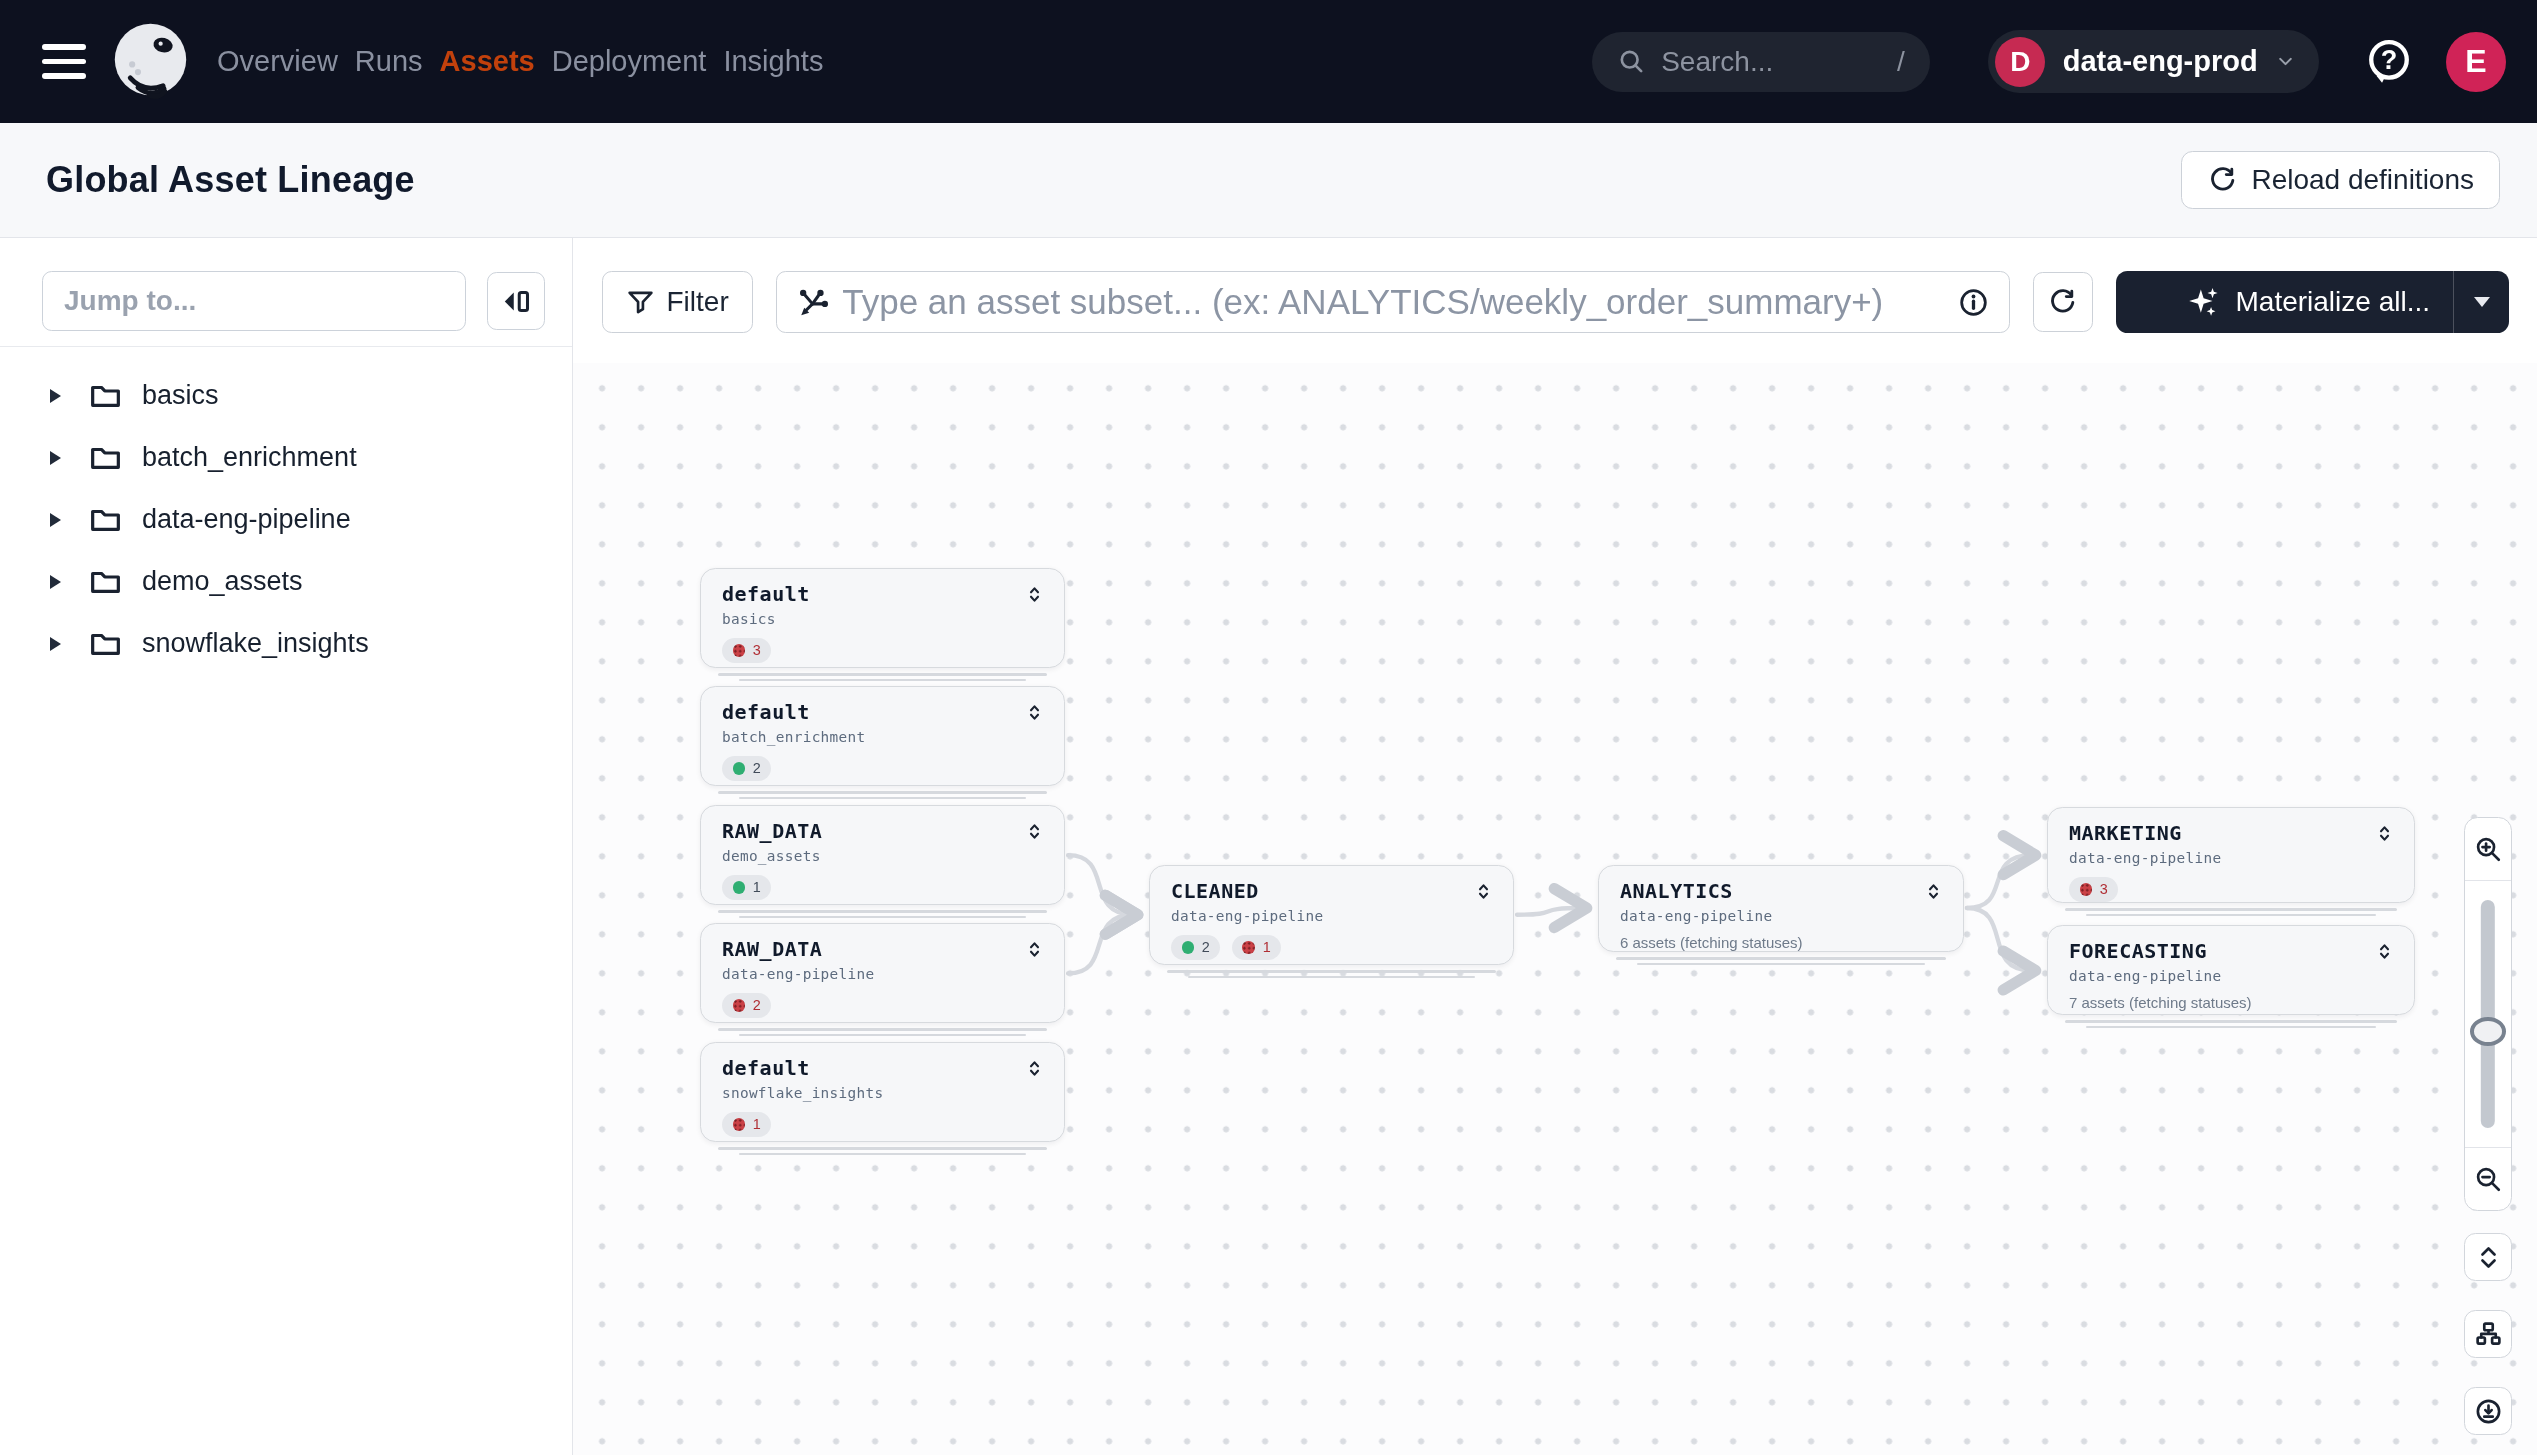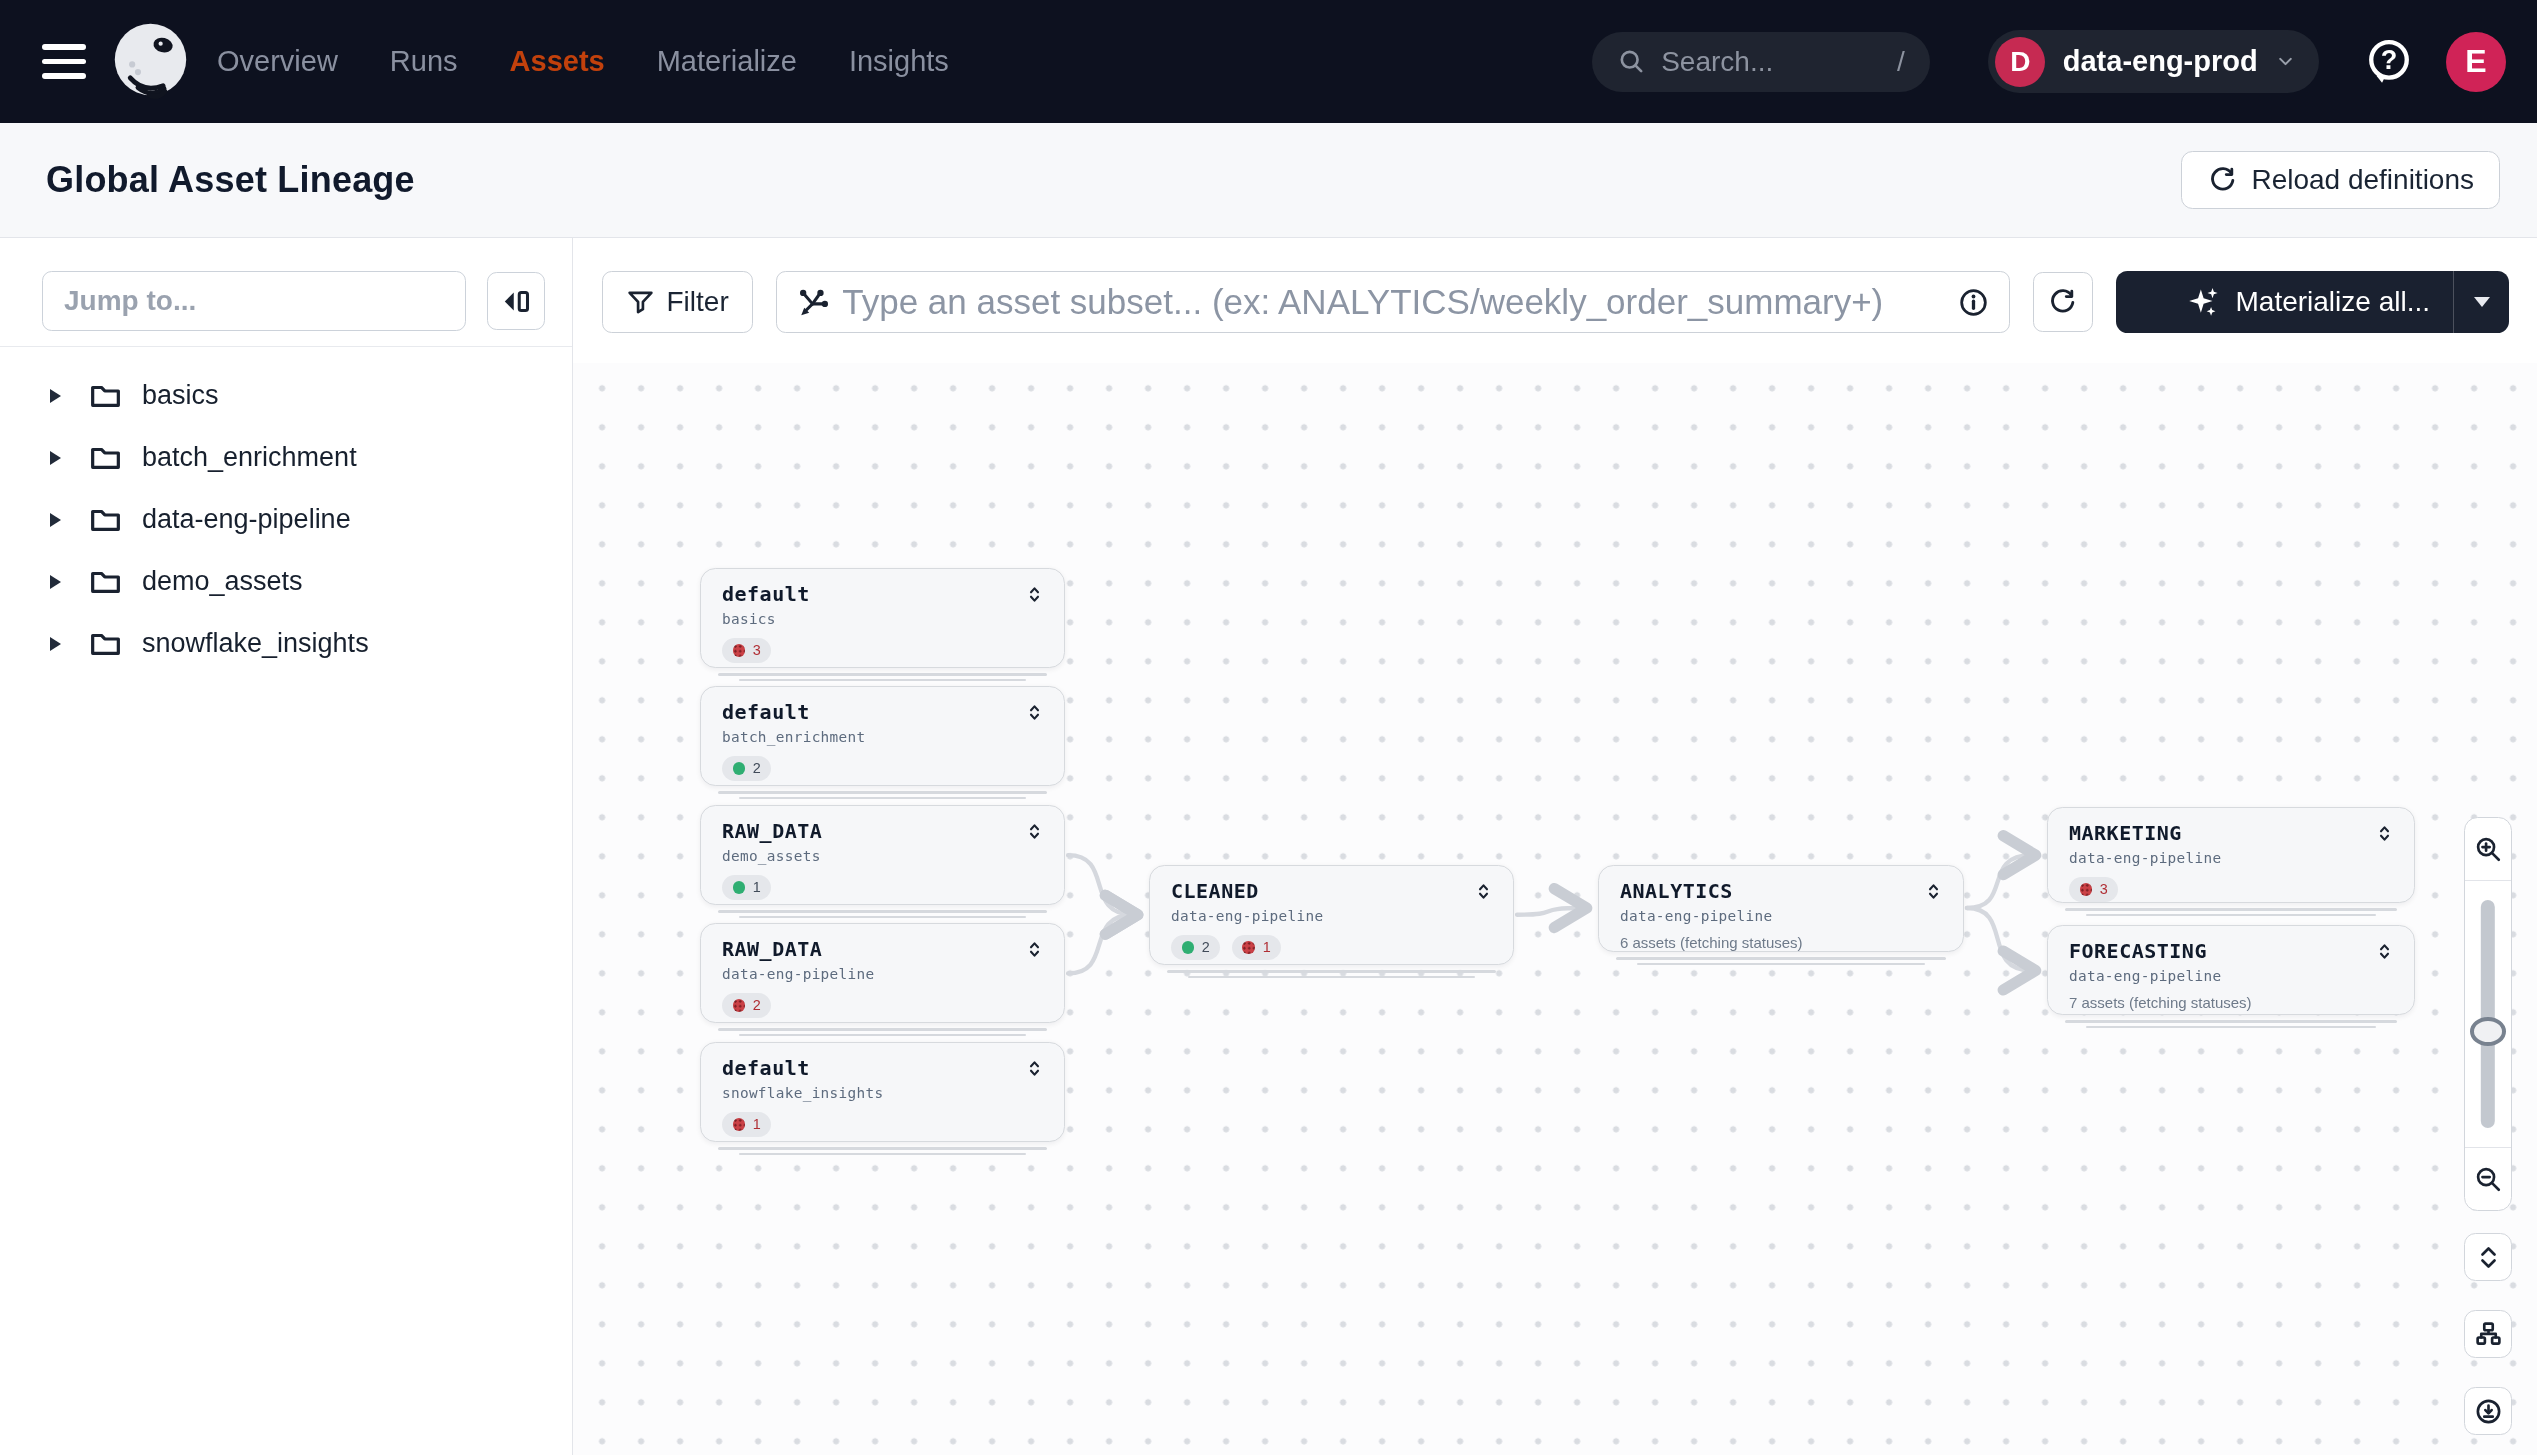--- a/index.html
+++ b/index.html
@@ -4,21 +4,21 @@
 <style>
   * { margin:0; padding:0; box-sizing:border-box; }
   html,body { width:2538px; height:1455px; overflow:hidden; }
   body { font-family:"Liberation Sans","DejaVu Sans",sans-serif; background:#fff; color:#17202e; position:relative; }
 
   
   .topnav { height:123px; background:#0d111f; display:flex; align-items:center; padding:0 32px 0 42px; }
   .hamburger { width:44px; height:35px; display:flex; flex-direction:column; justify-content:space-between; cursor:pointer; }
   .hamburger i { display:block; height:5.8px; background:#fff; border-radius:2.9px; }
   .logo { width:83px; height:83px; margin-left:23px; }
-  .nav-links { display:flex; align-items:flex-end; gap:52px; margin-left:25px; }
+  .nav-links { display:flex; align-items:flex-end; gap:17px; margin-left:25px; }
   .nav-link { font-size:29px; font-weight:500; color:#8a90a0; cursor:pointer; }
   .nav-link.active { color:#c2410c; font-weight:700; }
   .topnav-right { margin-left:auto; display:flex; align-items:center; }
   .search-pill { width:338px; height:60px; background:#1f2430; border-radius:30px; display:flex; align-items:center; padding:0 25px; }
   .search-pill input { flex:1; background:transparent; border:none; outline:none; font-size:28px; color:#e5e7ec; margin-left:15.4px; font-family:inherit; min-width:0; }
   .search-pill input::placeholder { color:#8d93a0; }
   .search-slash { color:#8d93a0; font-size:28px; }
   .ws-pill { margin-left:58px; height:63px; background:#1f2430; border-radius:32px; display:flex; align-items:center; padding:0 23px 0 7.7px; gap:17.3px; cursor:pointer; }
   .ws-badge { width:50px; height:50px; border-radius:50%; background:#c62a52; color:#fff; font-size:28px; font-weight:700; display:flex; align-items:center; justify-content:center; }
   .ws-name { color:#fff; font-size:29px; font-weight:600; }
@@ -122,21 +122,21 @@
     <circle cx="24" cy="46" r="3.2" fill="#c7cbd3"></circle>
     <circle cx="30" cy="54" r="3.2" fill="#c7cbd3"></circle>
     <path d="M22 60 q14 16 34 8" fill="none" stroke="#10141f" stroke-width="5" stroke-linecap="round"></path>
     <path d="M30 70 q14 11 27 1" fill="none" stroke="#10141f" stroke-width="5" stroke-linecap="round"></path>
     <path d="M42 78 q9 4 16 -4" fill="none" stroke="#10141f" stroke-width="5" stroke-linecap="round"></path>
   </svg>
   <div class="nav-links">
       <div class="nav-link">Overview</div>
       <div class="nav-link">Runs</div>
       <div class="nav-link active">Assets</div>
-      <div class="nav-link">Materialize</div>
+      <div class="nav-link">Deployment</div>
       <div class="nav-link">Insights</div>
     </div>
   <div class="topnav-right">
     <div class="search-pill">
       <svg width="29" height="29" viewBox="0 0 24 24">
         <circle cx="10.5" cy="10.5" r="6.5" fill="none" stroke="#8d93a0" stroke-width="2.2"></circle>
         <line x1="15.4" y1="15.4" x2="20" y2="20" stroke="#8d93a0" stroke-width="2.2" stroke-linecap="round"></line>
       </svg>
       <input placeholder="Search..." style="">
       <span class="search-slash">/</span>

